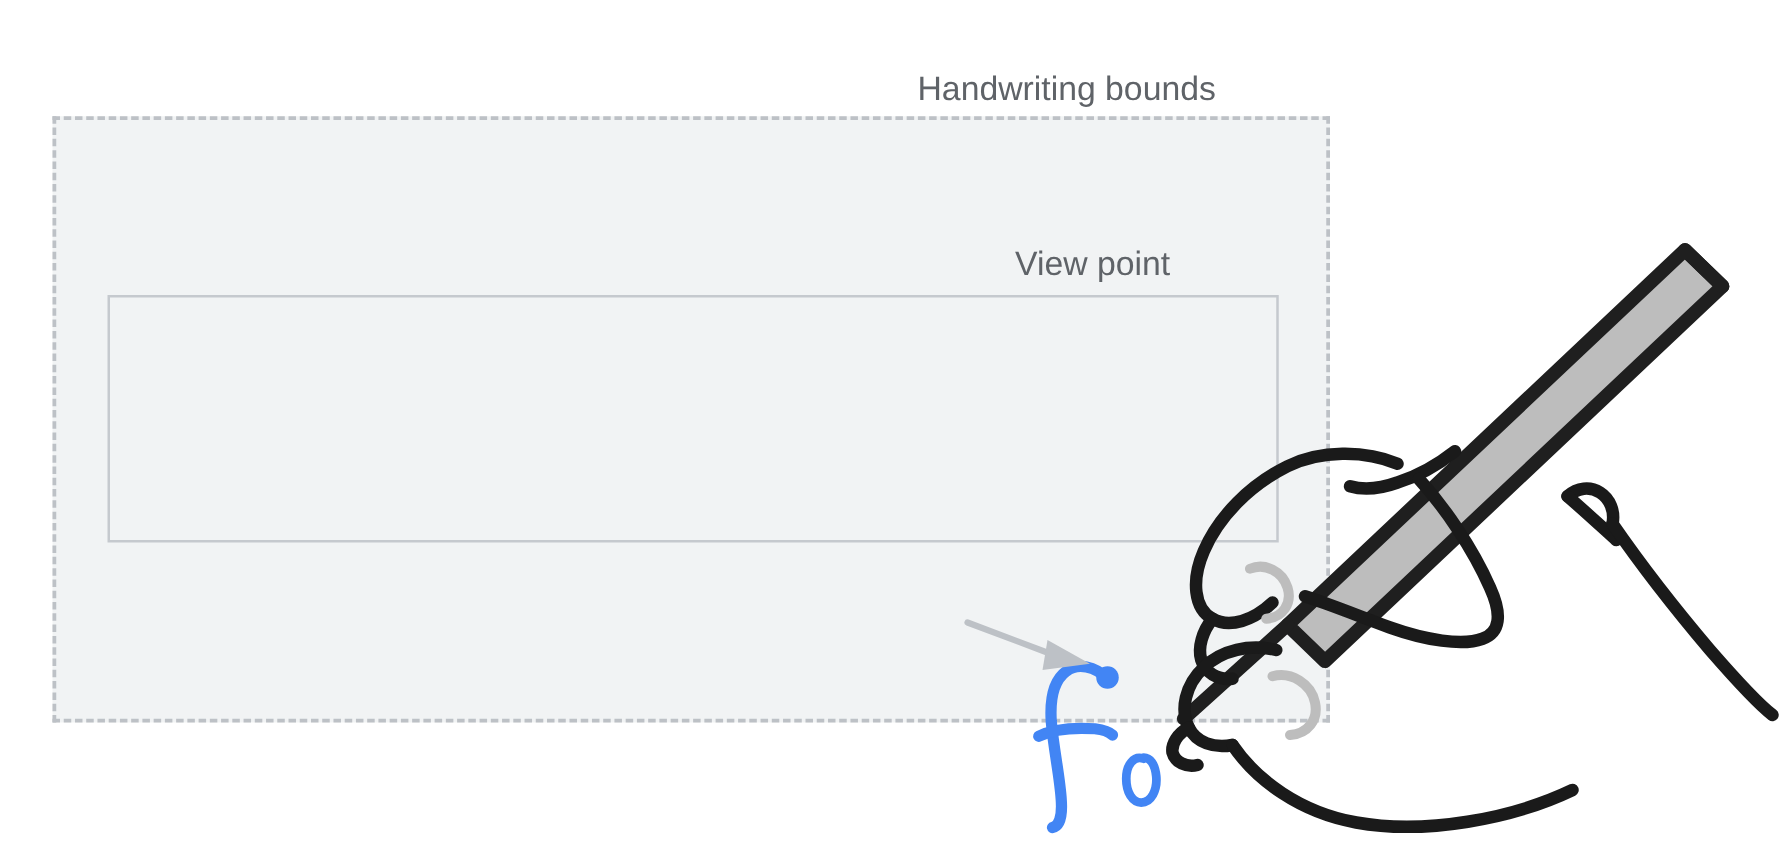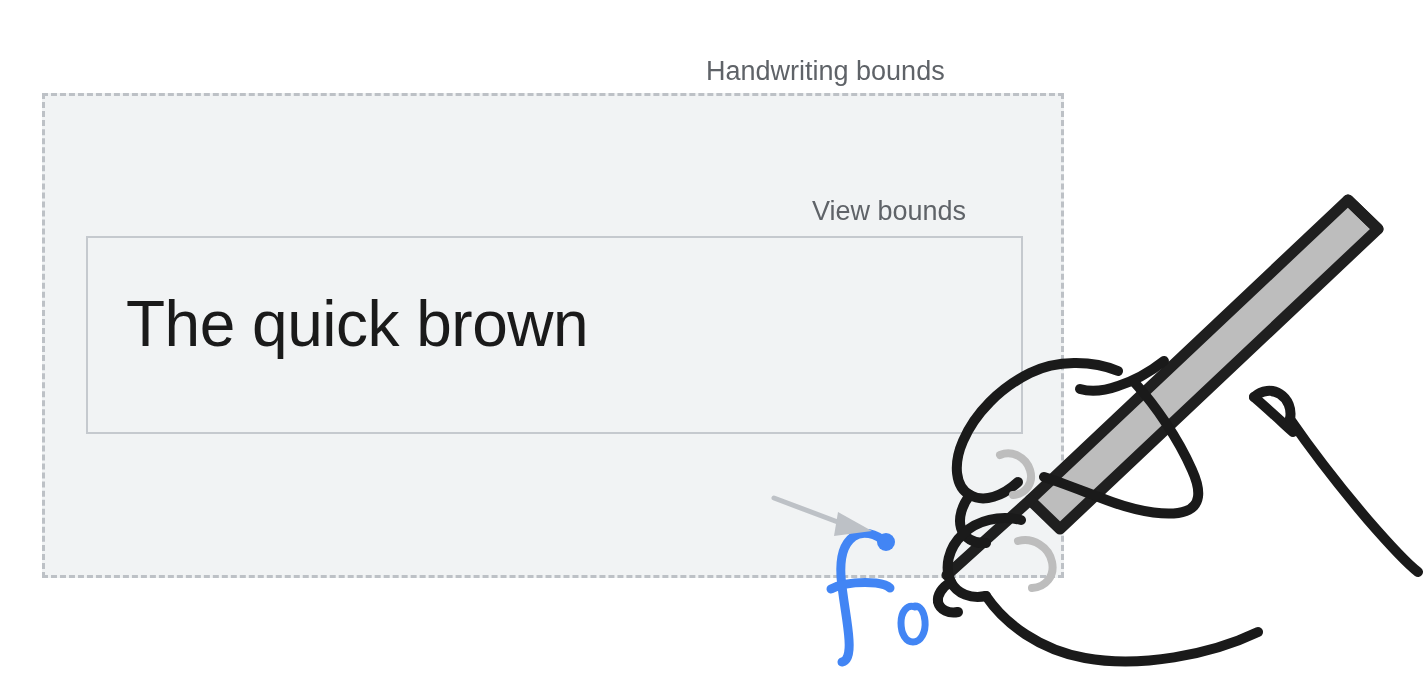--- a/index.html
+++ b/index.html
@@ -55,21 +55,21 @@
 
   
   .callout-label {
     position: absolute;
     font-size: 27px;
     color: #5F6368;
     white-space: nowrap;
     line-height: 1;
   }
   .label-handwriting-bounds {
-    left: 706px;
+    left: 734px;
     top: 58px;
     text-align: right;
   }
   .label-view-bounds {
     left: 812px;
     top: 198px;
   }
   .label-stylus-down {
     left: 484px;
     top: 478px;
@@ -90,25 +90,24 @@
 </style>
 </head>
 <body>
 
 <div id="stage">
 
   <div class="handwriting-bounds"></div>
 
   <div class="view-bounds"></div>
 
-  <div class="recognized-text">The quick brown</div>
 
   <div class="callout-label label-handwriting-bounds">Handwriting bounds</div>
 
-  <div class="callout-label label-view-bounds">View bounds</div>
+  <div class="callout-label label-view-bounds">View point</div>
 
 
   <svg class="svg-layer ink" viewBox="0 0 1427 688">
     <g fill="none" stroke="#4285F4" stroke-width="9" stroke-linecap="round" stroke-linejoin="round">
 
       <path d="M886 543
                C 876 533, 862 530, 853 537
                C 842 545, 840 561, 841 577
                C 843 600, 848 622, 849 640
                C 850 654, 847 661, 842 662"></path>

